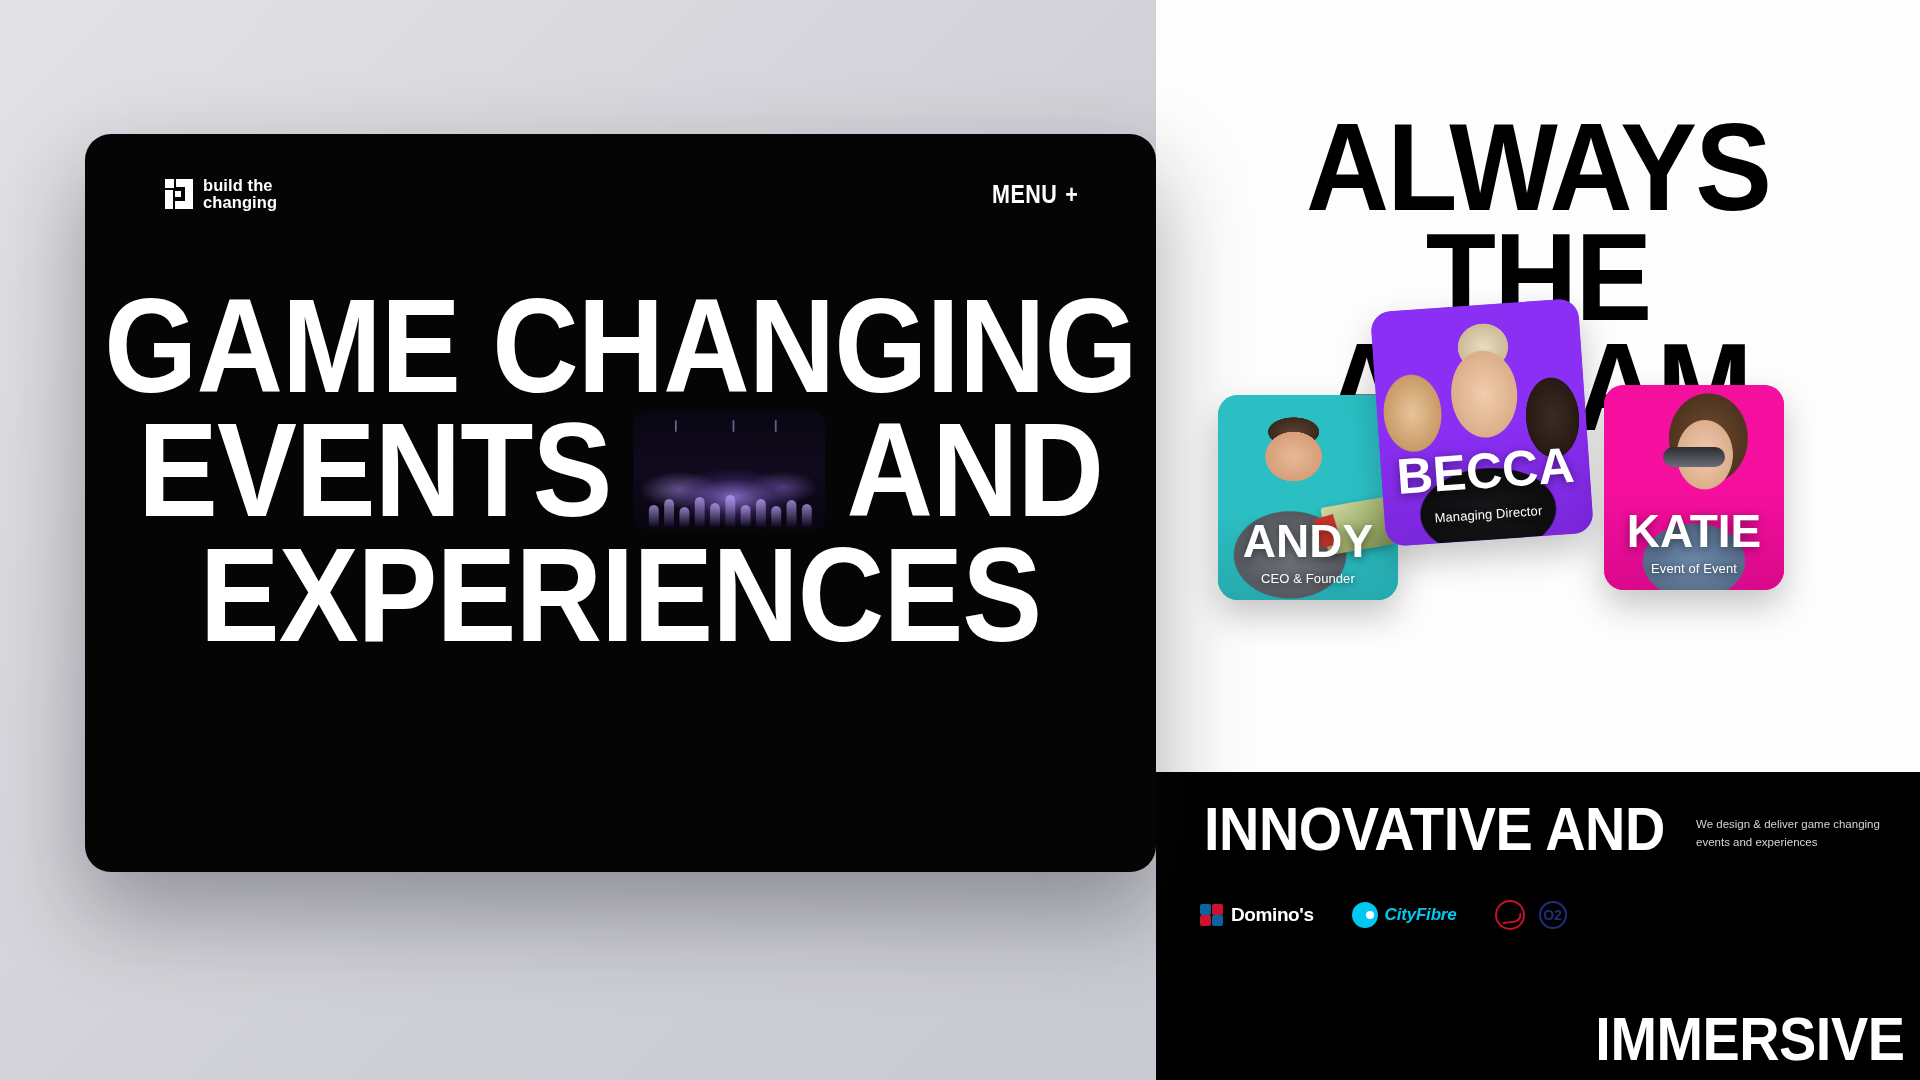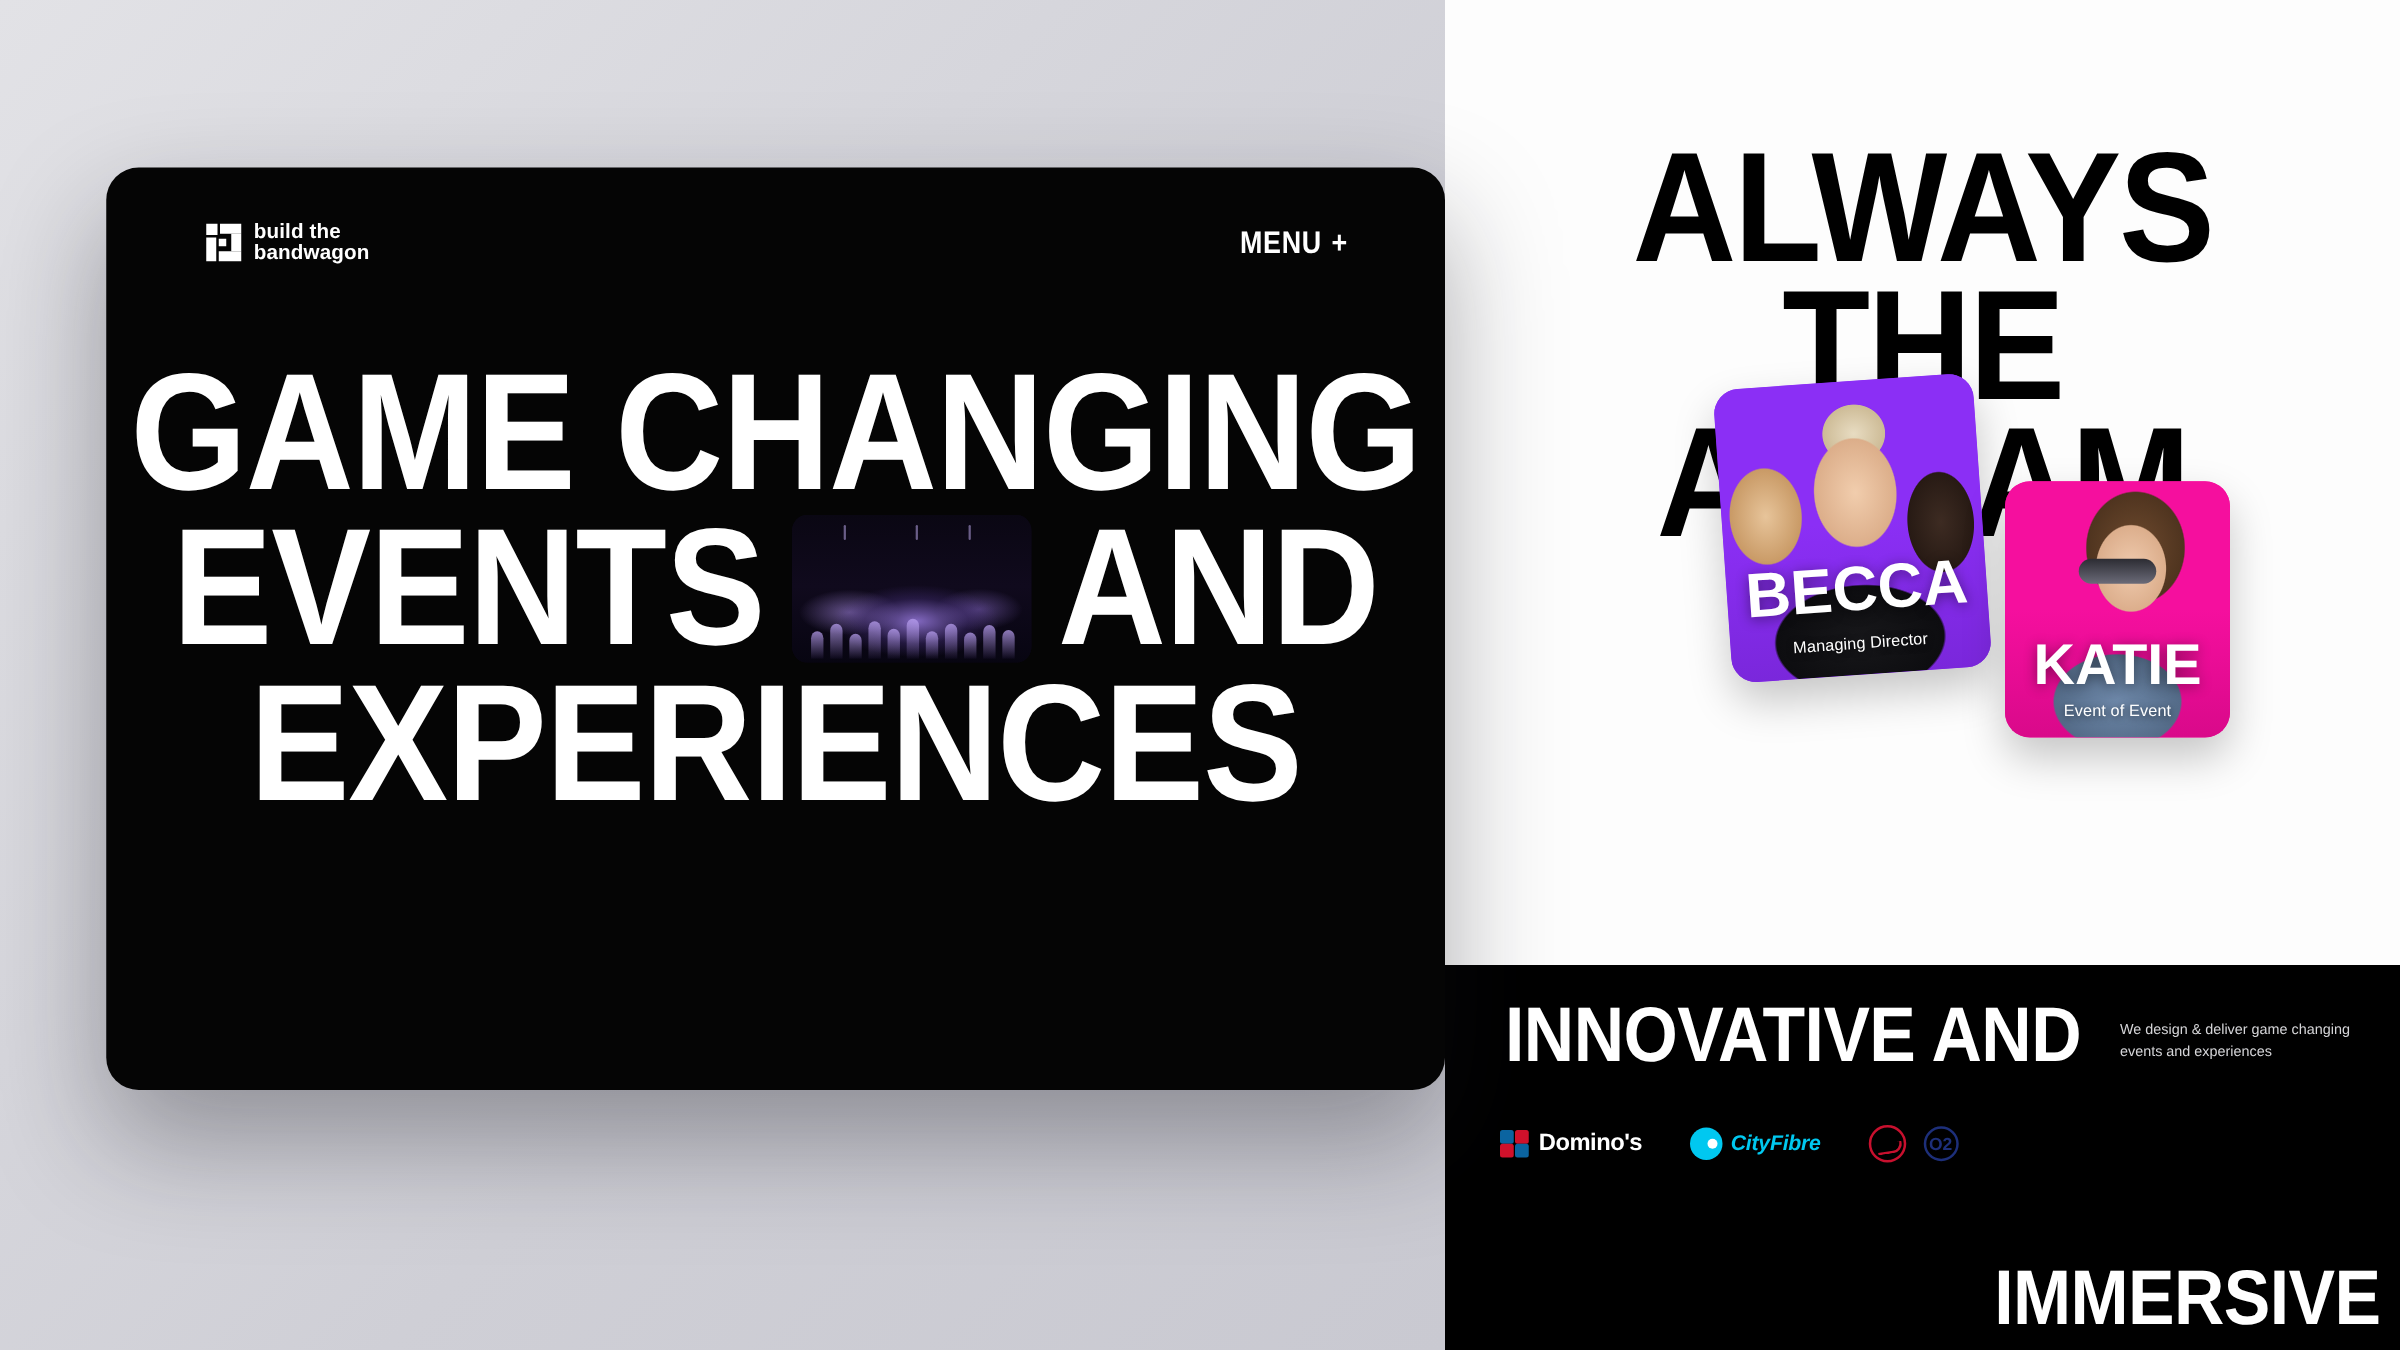--- a/index.html
+++ b/index.html
@@ -247,21 +247,21 @@
       <span class="logo-mark">
         <i class="lm1"></i>
           <i class="lm2"></i>
           <i class="lm3"></i>
         <i class="lm4"></i>
           <i class="lm5"></i>
           <i class="lm6"></i>
       </span>
       <span class="logo-text">
         <span>build the</span>
-        <span>bandwagon</span>
+        <span>changing</span>
       </span>
     </div>
 
     <div id="menu-btn">
       <span>MENU</span>
       <span>+</span>
     </div>
 
   </header>
 
@@ -300,20 +300,27 @@
 </section>
 
 <section id="promise-panel">
 
 
   <h2 id="promise-headline">
     <span class="ph1">ALWAYS THE</span>
     <span class="ph2">A TEAM</span>
   </h2>
 
+  <article class="team-card" id="card-andy">
+    <div class="tc-photo ph-andy">
+      <span class="box"></span>
+    </div>
+    <div class="tc-name" style="bottom:36px; font-size:46px;">ANDY</div>
+    <div class="tc-role" style="bottom:14px;">CEO &amp; Founder</div>
+  </article>
 
   <article class="team-card" id="card-becca">
     <div class="tc-photo ph-becca"></div>
     <div class="tc-name" style="bottom:44px; font-size:50px;">BECCA</div>
     <div class="tc-role" style="bottom:18px;">Managing Director</div>
   </article>
 
   <article class="team-card" id="card-katie">
     <div class="tc-photo ph-katie">
       <span class="shades"></span>

